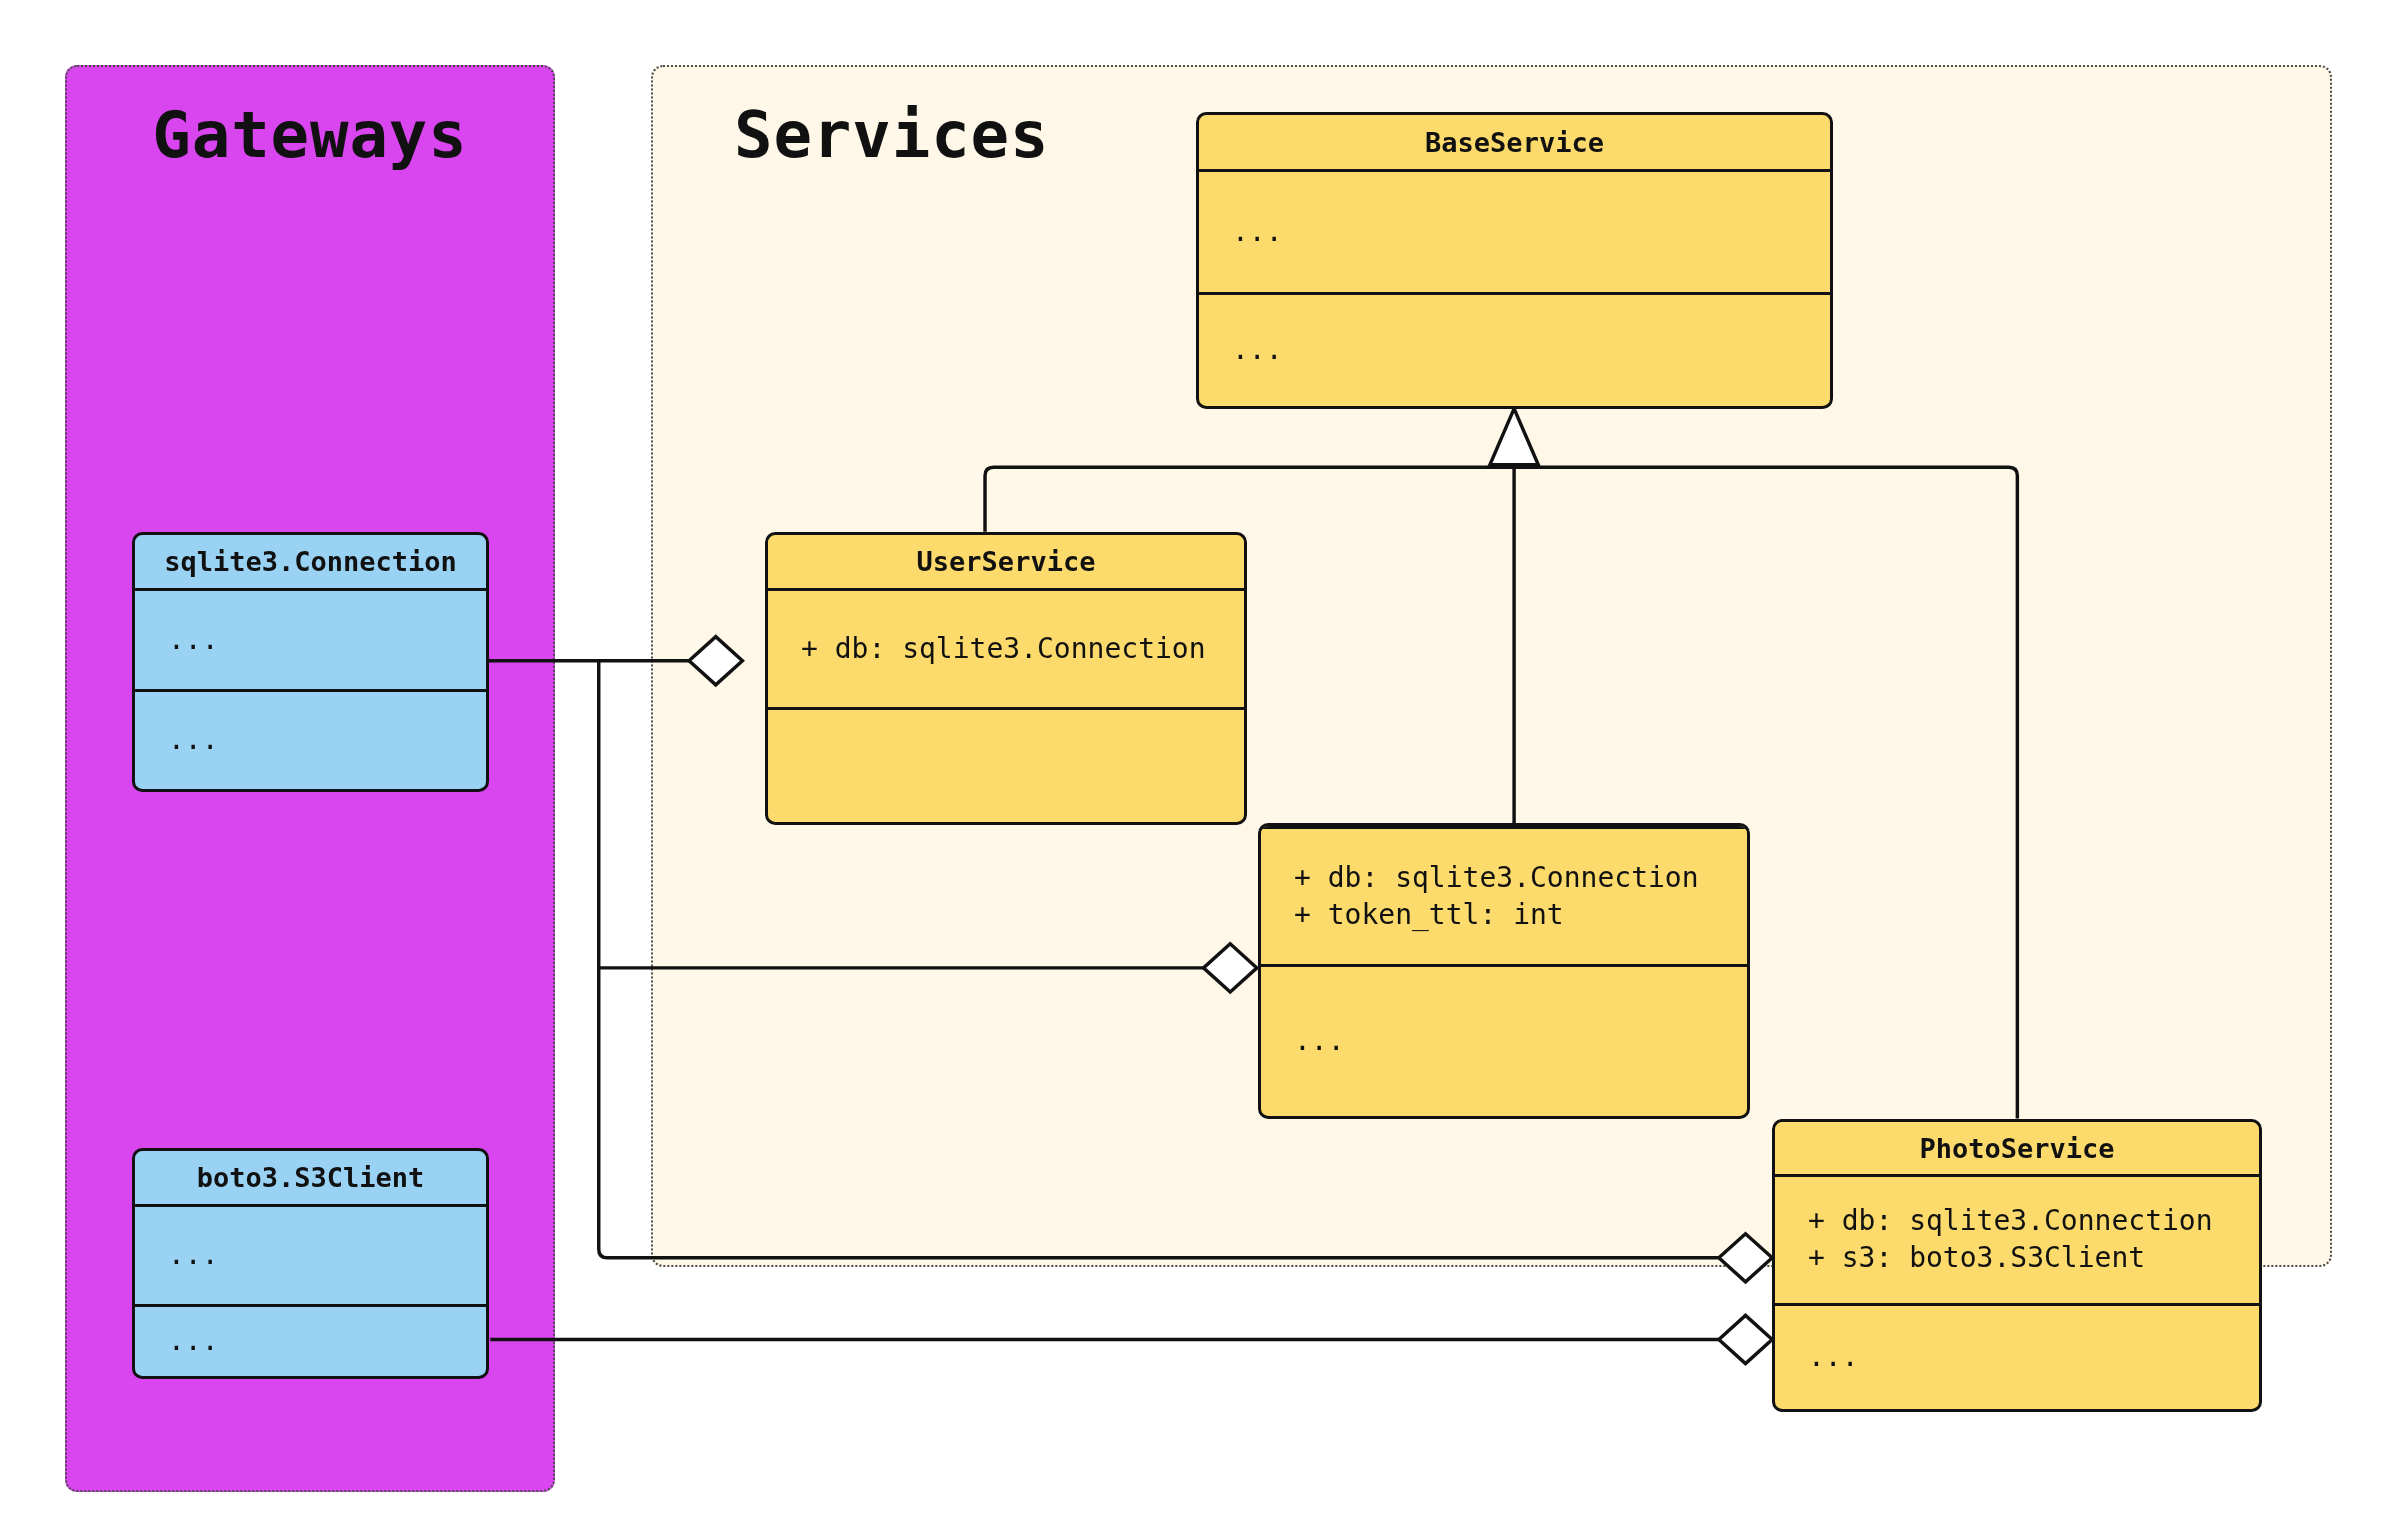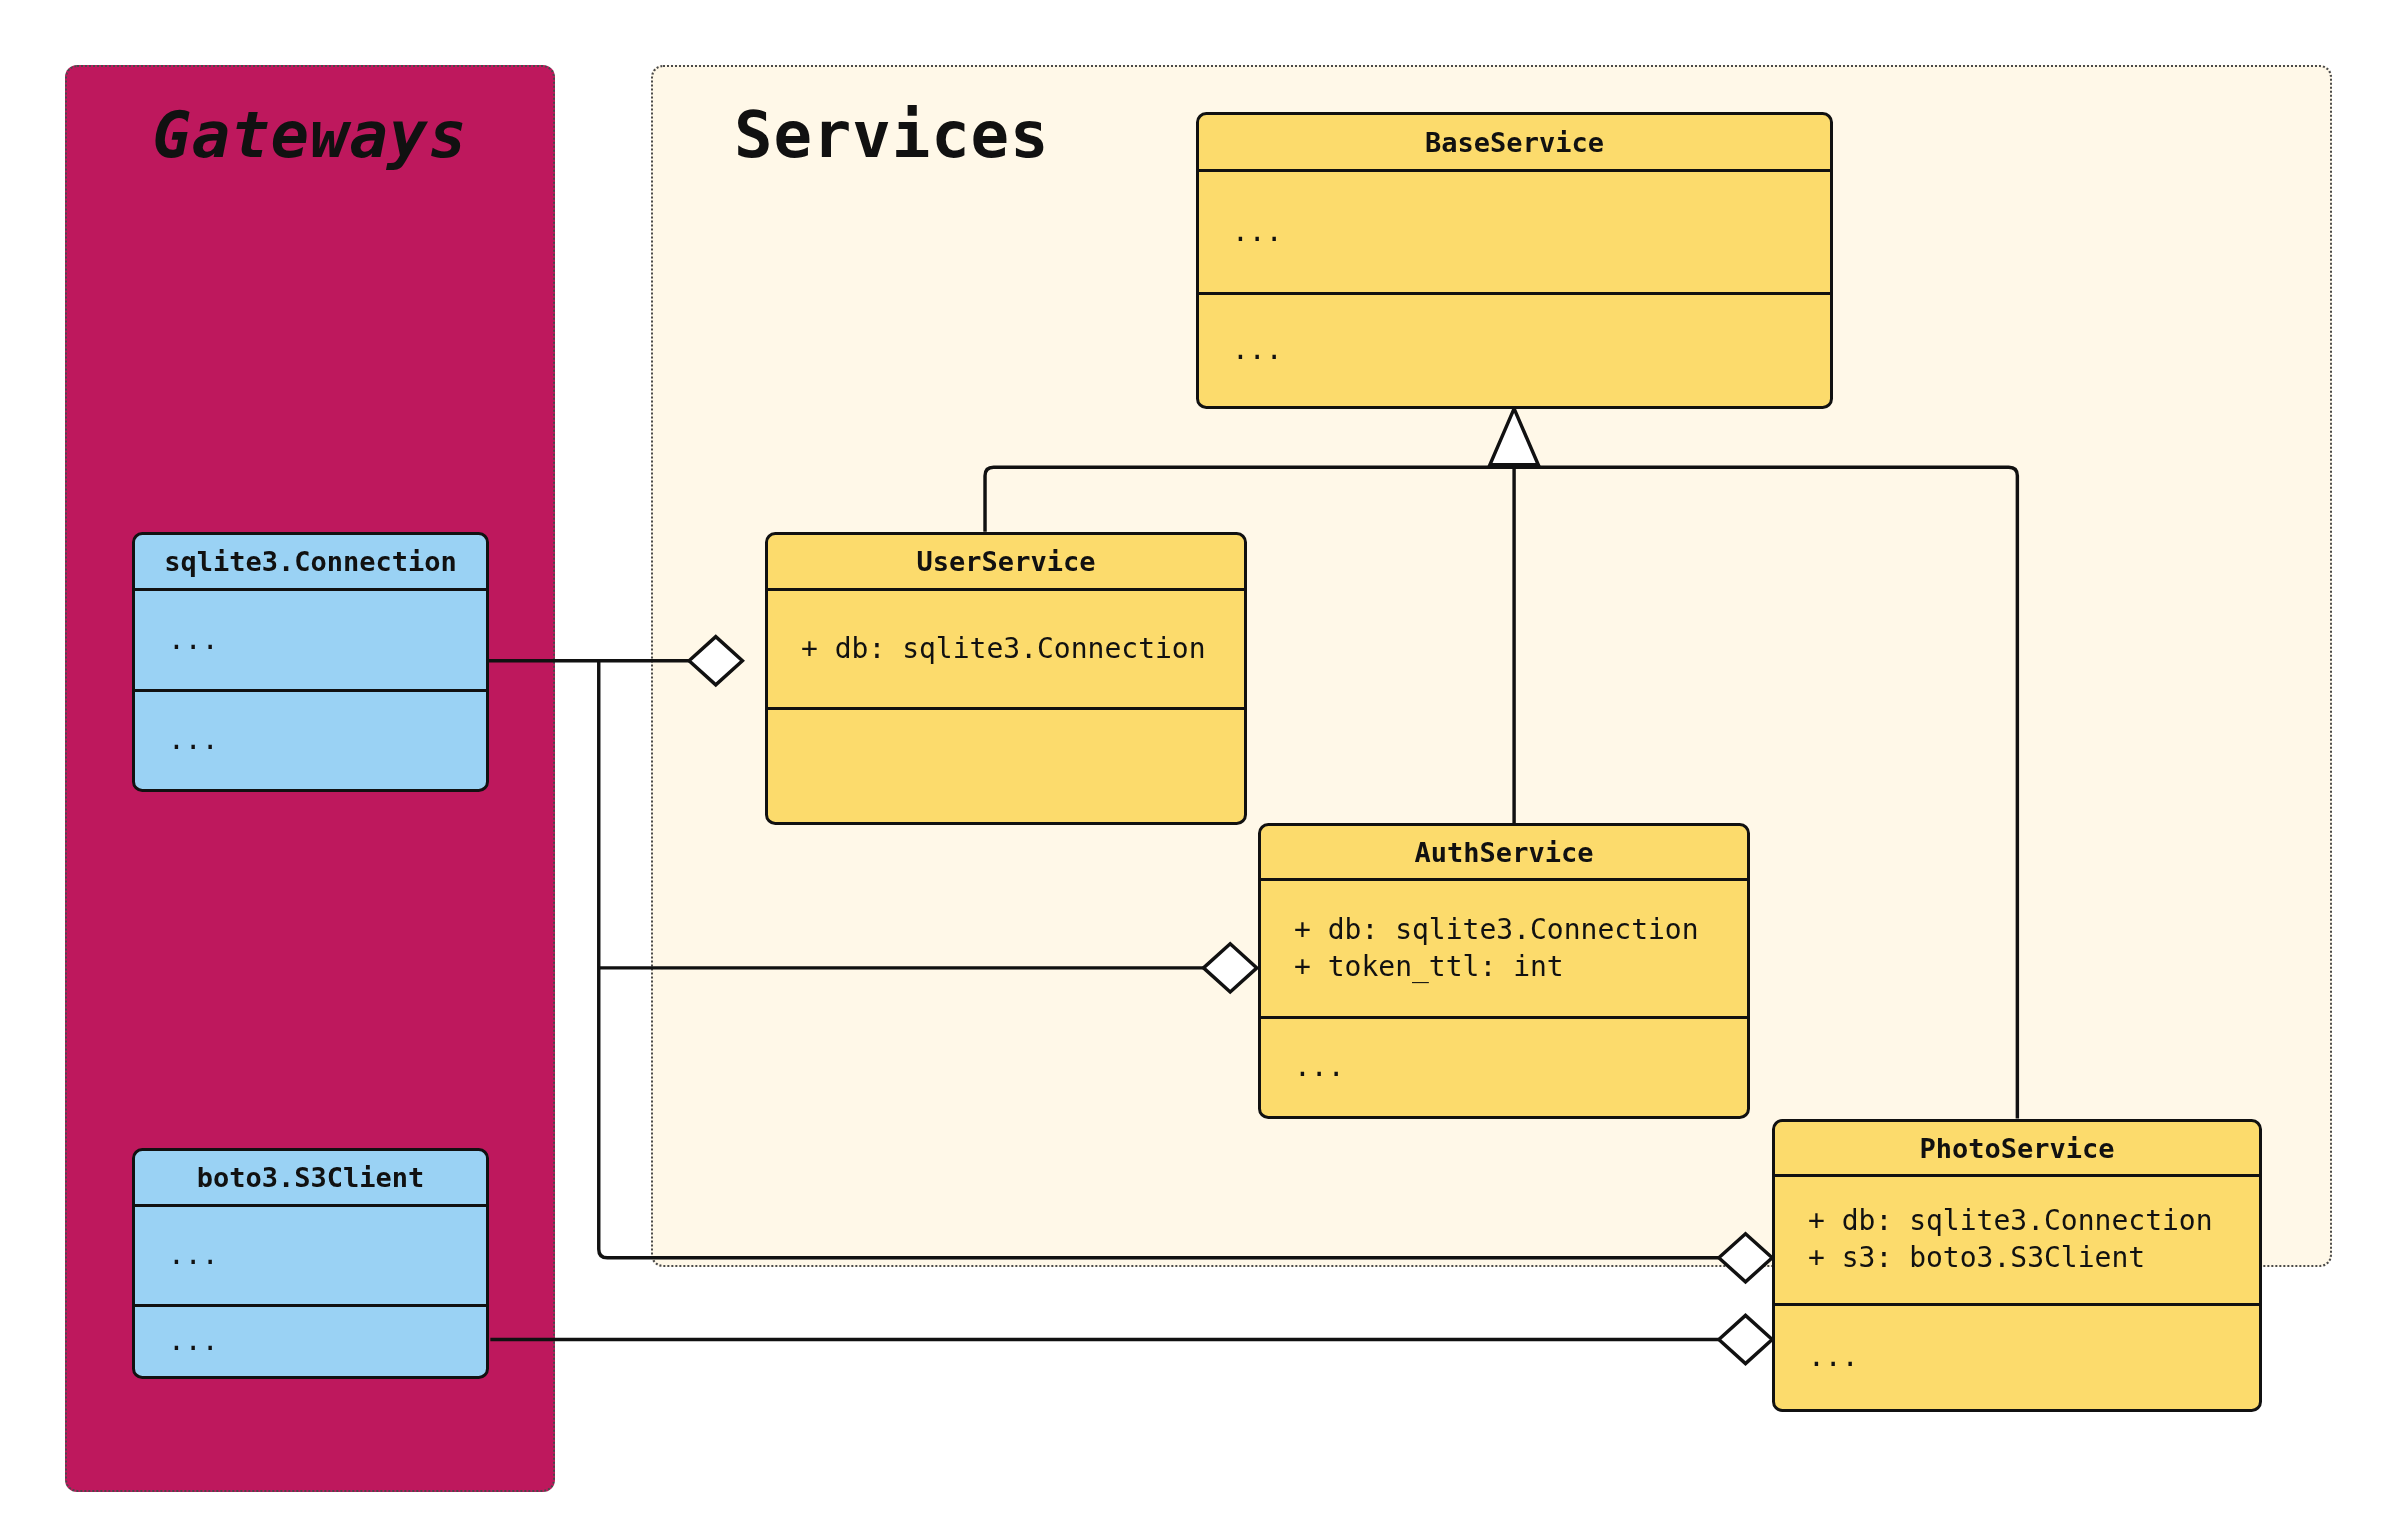--- a/index.html
+++ b/index.html
@@ -53,21 +53,21 @@
     box-sizing:border-box;
   }
   .uml-section.grow{flex:1 1 auto;}
   .uml-line{white-space:pre;}
 </style>
 </head>
 <body>
 
 <div id="canvas">
 
-  <div class="panel" style="left:65px;top:65px;width:490px;height:1427px;background:#be185d;font-style:italic;">
+  <div class="panel" style="left:65px;top:65px;width:490px;height:1427px;background:#d946ef;">
     <div class="panel-title centered">Gateways</div>
   </div>
 
   <div class="panel" style="left:651px;top:65px;width:1681px;height:1202px;background:#FFF8E8;padding-left:40px;">
     <div class="panel-title lefted">Services</div>
   </div>
 
   <svg class="wires" width="2389" height="1534" viewBox="0 0 2777 1783">
     <g stroke="#111" stroke-width="4" fill="none">
 
@@ -103,21 +103,20 @@
 
   <div class="uml-class yellow" style="left:744px;top:532px;width:482px;height:293px;margin-left:21px;">
     <div class="uml-title" style="height:53px;">UserService</div>
     <div class="uml-section" style="height:119px;">
       <div class="uml-line">+ db: sqlite3.Connection</div>
     </div>
     <div class="uml-section grow"></div>
   </div>
 
   <div class="uml-class yellow" style="left:1258px;top:823px;width:492px;height:296px;">
-    <div class="uml-title" style="height:52px;">AuthService</div>
     <div class="uml-section" style="height:138px;">
       <div class="uml-line">+ db: sqlite3.Connection</div>
       <div class="uml-line">+ token_ttl: int</div>
     </div>
     <div class="uml-section grow">
       <div class="uml-line">...</div>
     </div>
   </div>
 
   <div class="uml-class yellow" style="left:1772px;top:1119px;width:490px;height:293px;">

